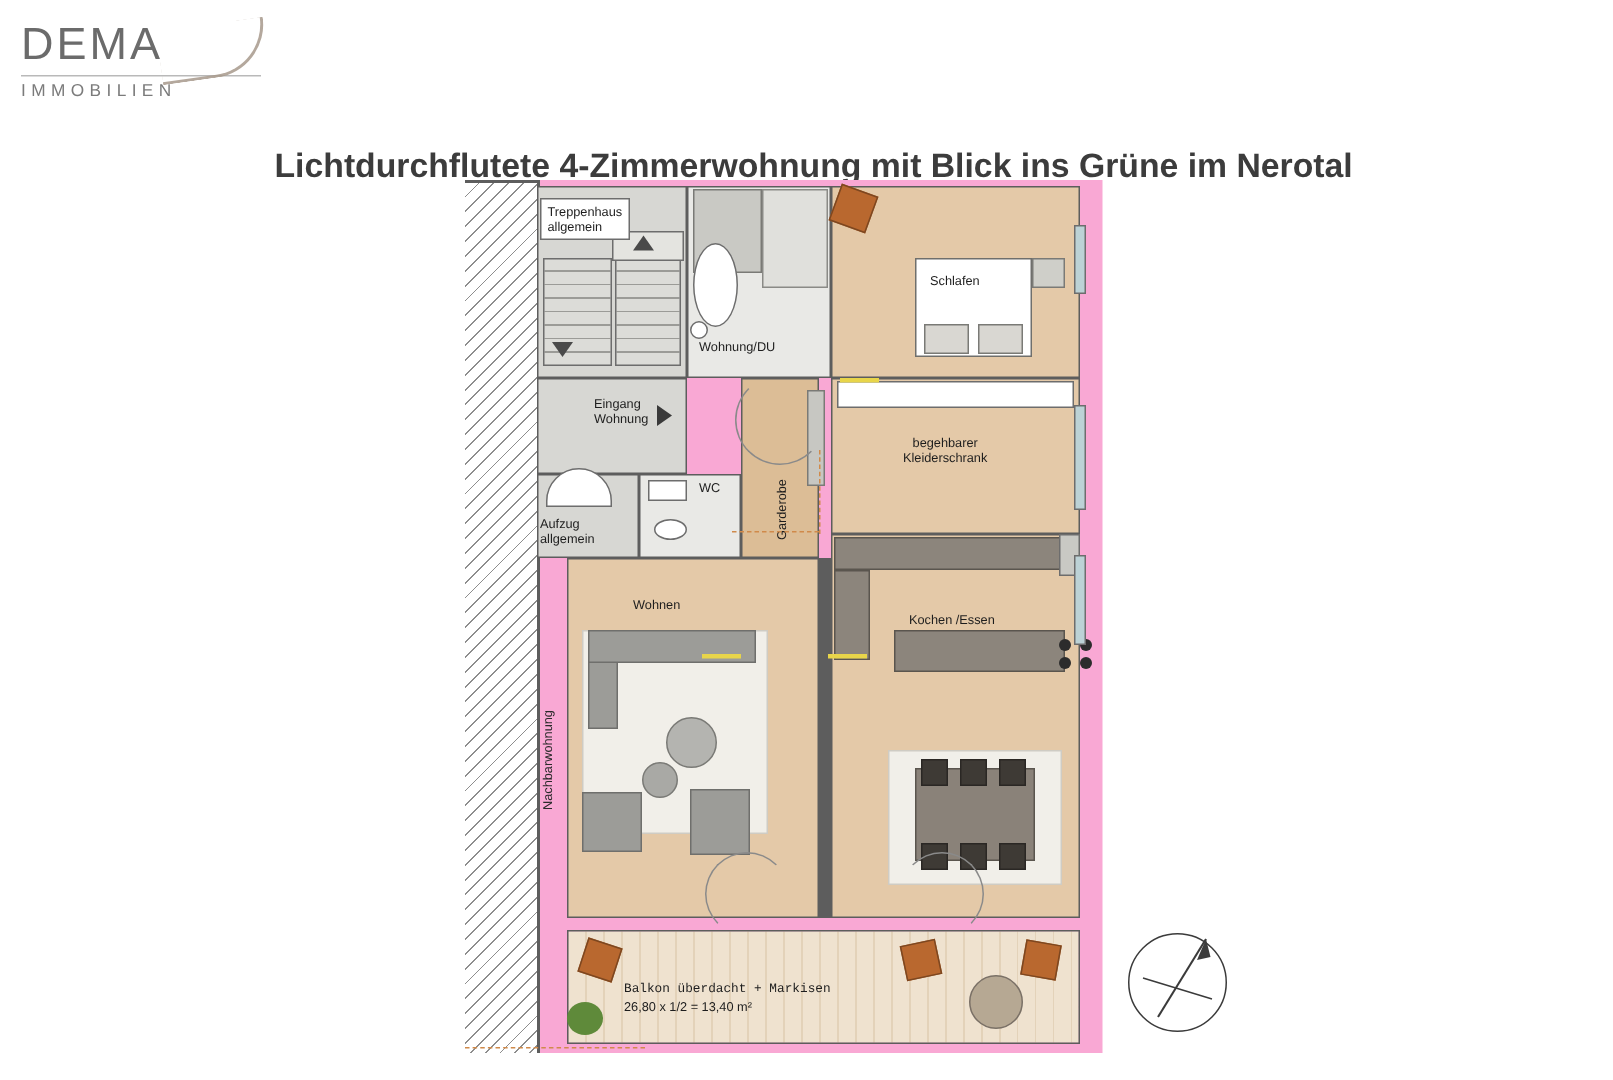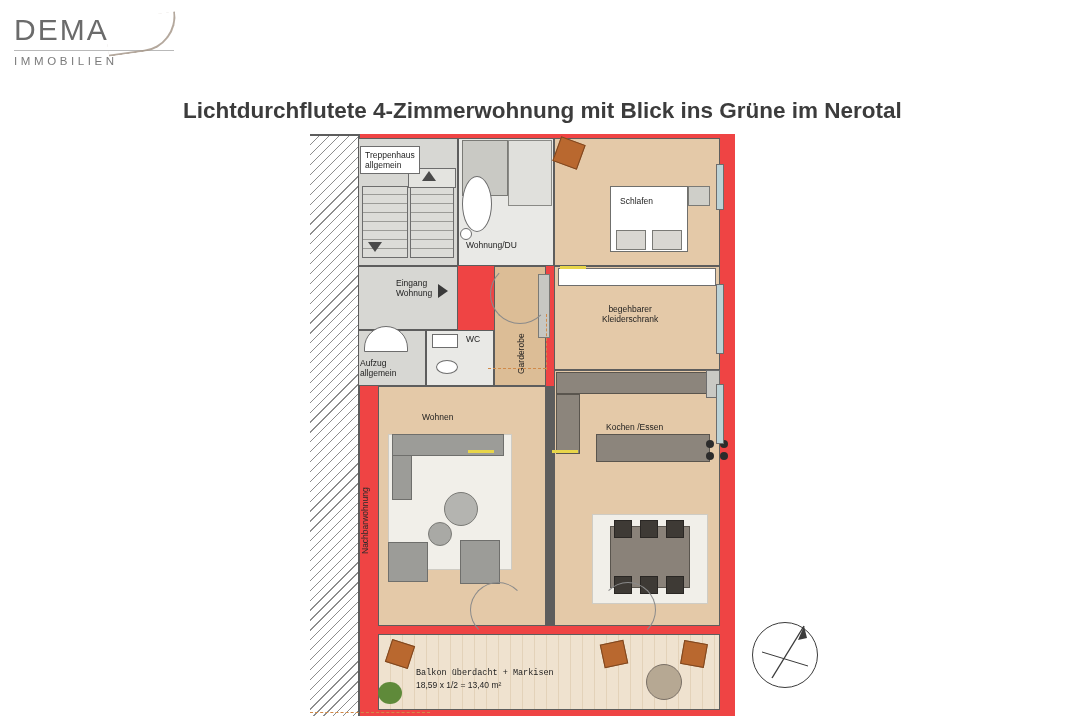--- a/index.html
+++ b/index.html
@@ -96,24 +96,24 @@
     width: 880px;
     font-size: 22.5px;
     font-weight: bold;
     color: #3c3c3c;
   }
 
   
   .plan {
     position: absolute;
     left: 310px;
-    top: 134px;
+    top: 120px;
     width: 425px;
     height: 582px;
-    background: #ef4444;
+    background: #f9a8d4;
   }
 
   
   .ab { position: absolute; }
 
   
   .hatch {
     position: absolute;
     left: 0; top: 0;
     width: 48px; height: 582px;
@@ -338,21 +338,21 @@
 
   <div class="door-arc" style="left:160px; top:448px; width:56px; height:56px; border-color:#8a8a8a; border-bottom-color:transparent; border-right-color:transparent;"></div>
   <div class="door-arc" style="left:290px; top:448px; width:56px; height:56px; border-color:#8a8a8a; border-bottom-color:transparent; border-left-color:transparent;"></div>
 
   <div class="fx" style="left:406px; top:30px; width:8px; height:46px; background:#bcd2d6; border:1px solid #6d6d6d;"></div>
   <div class="fx" style="left:406px; top:150px; width:8px; height:70px; background:#bcd2d6; border:1px solid #6d6d6d;"></div>
   <div class="fx" style="left:406px; top:250px; width:8px; height:60px; background:#bcd2d6; border:1px solid #6d6d6d;"></div>
 
   <div class="room balkon" style="left:68px; top:500px; width:342px; height:76px; border:1.5px solid #5d5d5d;"></div>
   <div class="lbl" style="left:106px; top:534px;font-family:Liberation Mono, monospace;">Balkon überdacht + Markisen</div>
-  <div class="lbl" style="left:106px; top:546px;">18,59 x 1/2 = 13,40 m²</div>
+  <div class="lbl" style="left:106px; top:546px;">26,80 x 1/2 = 13,40 m²</div>
   <div class="fx circ" style="left:336px; top:530px; width:36px; height:36px; background:#b6a893; border:1px solid #7a7066;"></div>
   <div class="fx" style="left:78px; top:508px; width:24px; height:24px; background:#b9682f; border:1px solid #7d4720; transform:rotate(18deg);"></div>
   <div class="fx" style="left:292px; top:508px; width:24px; height:24px; background:#b9682f; border:1px solid #7d4720; transform:rotate(-12deg);"></div>
   <div class="fx" style="left:372px; top:508px; width:24px; height:24px; background:#b9682f; border:1px solid #7d4720; transform:rotate(10deg);"></div>
   <div class="fx plant" style="left:68px; top:548px; width:24px; height:22px;"></div>
   <div class="dashline" style="left:0px; top:578px; width:120px;"></div>
 
 </div>
 
 <div class="compass">

